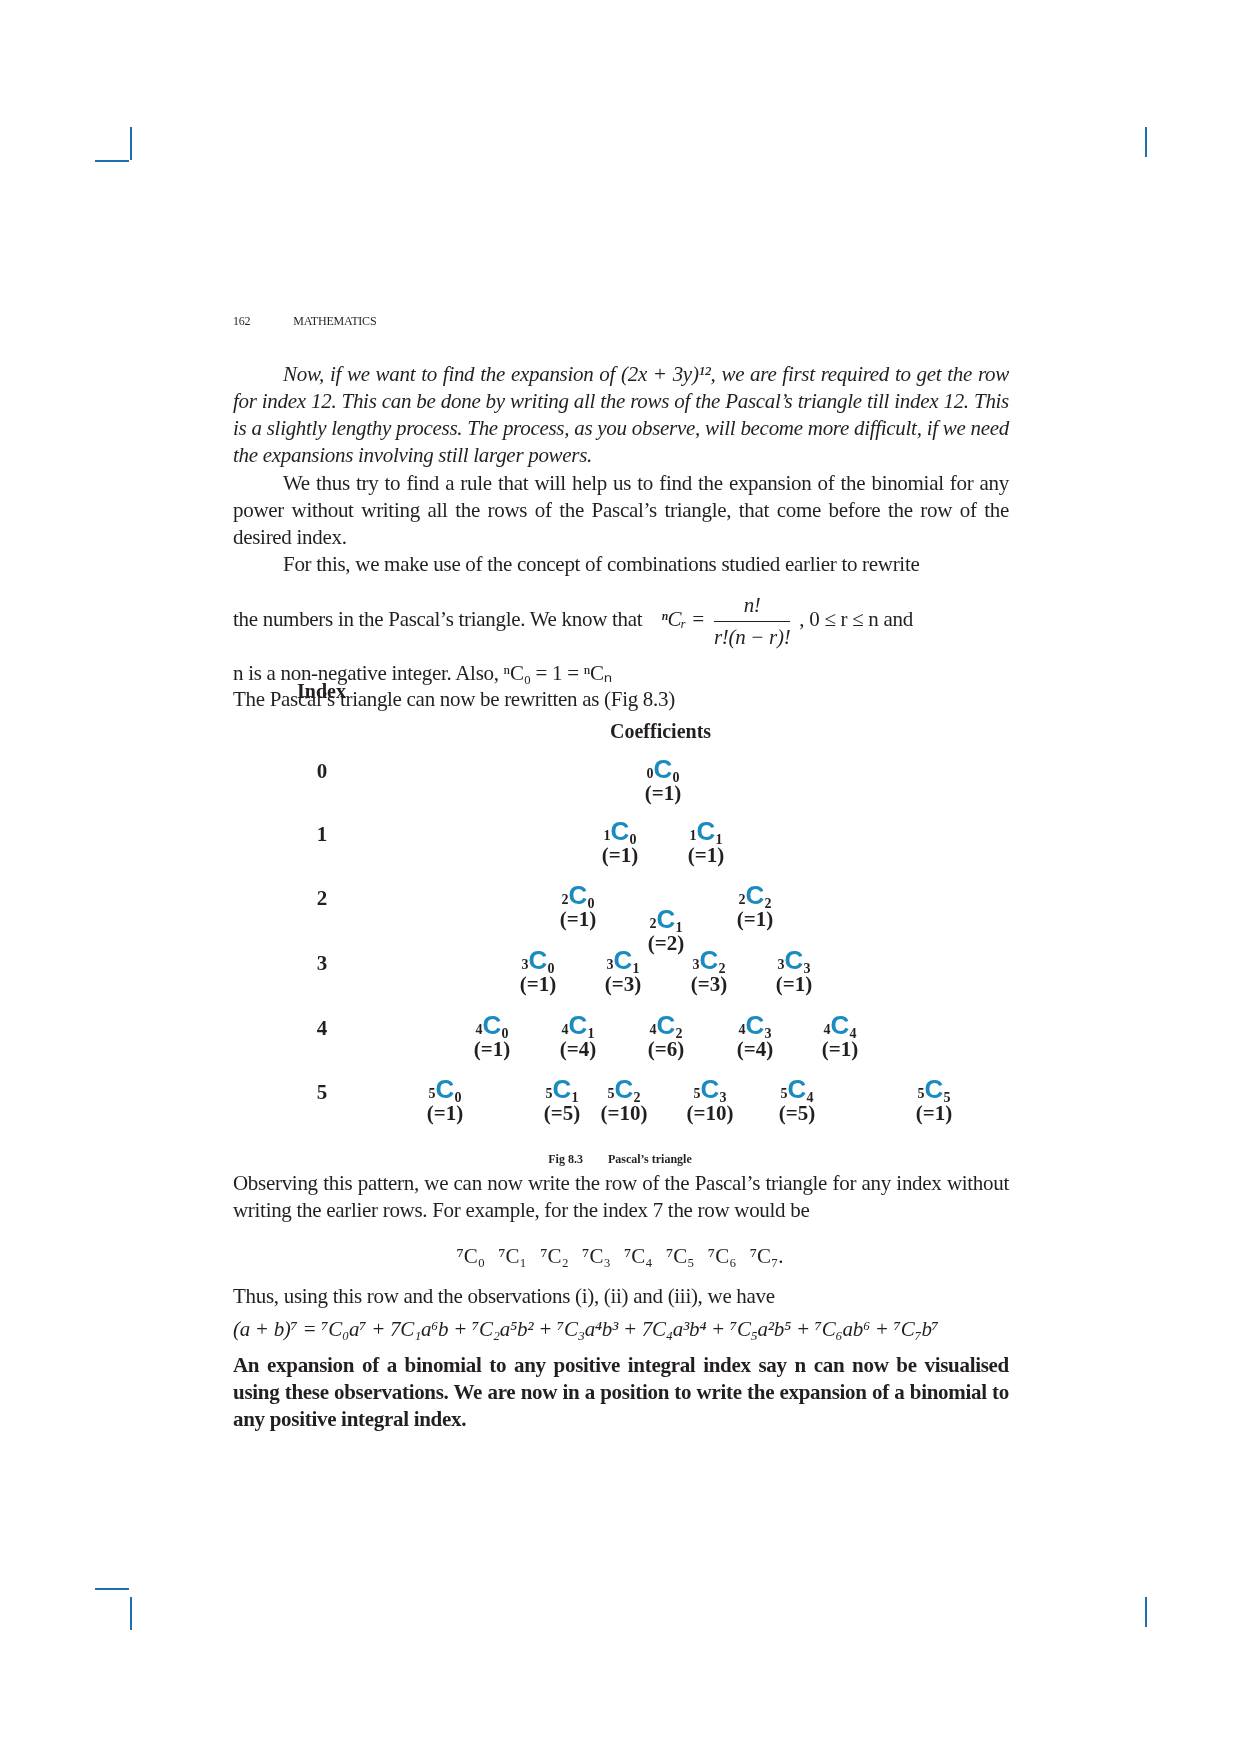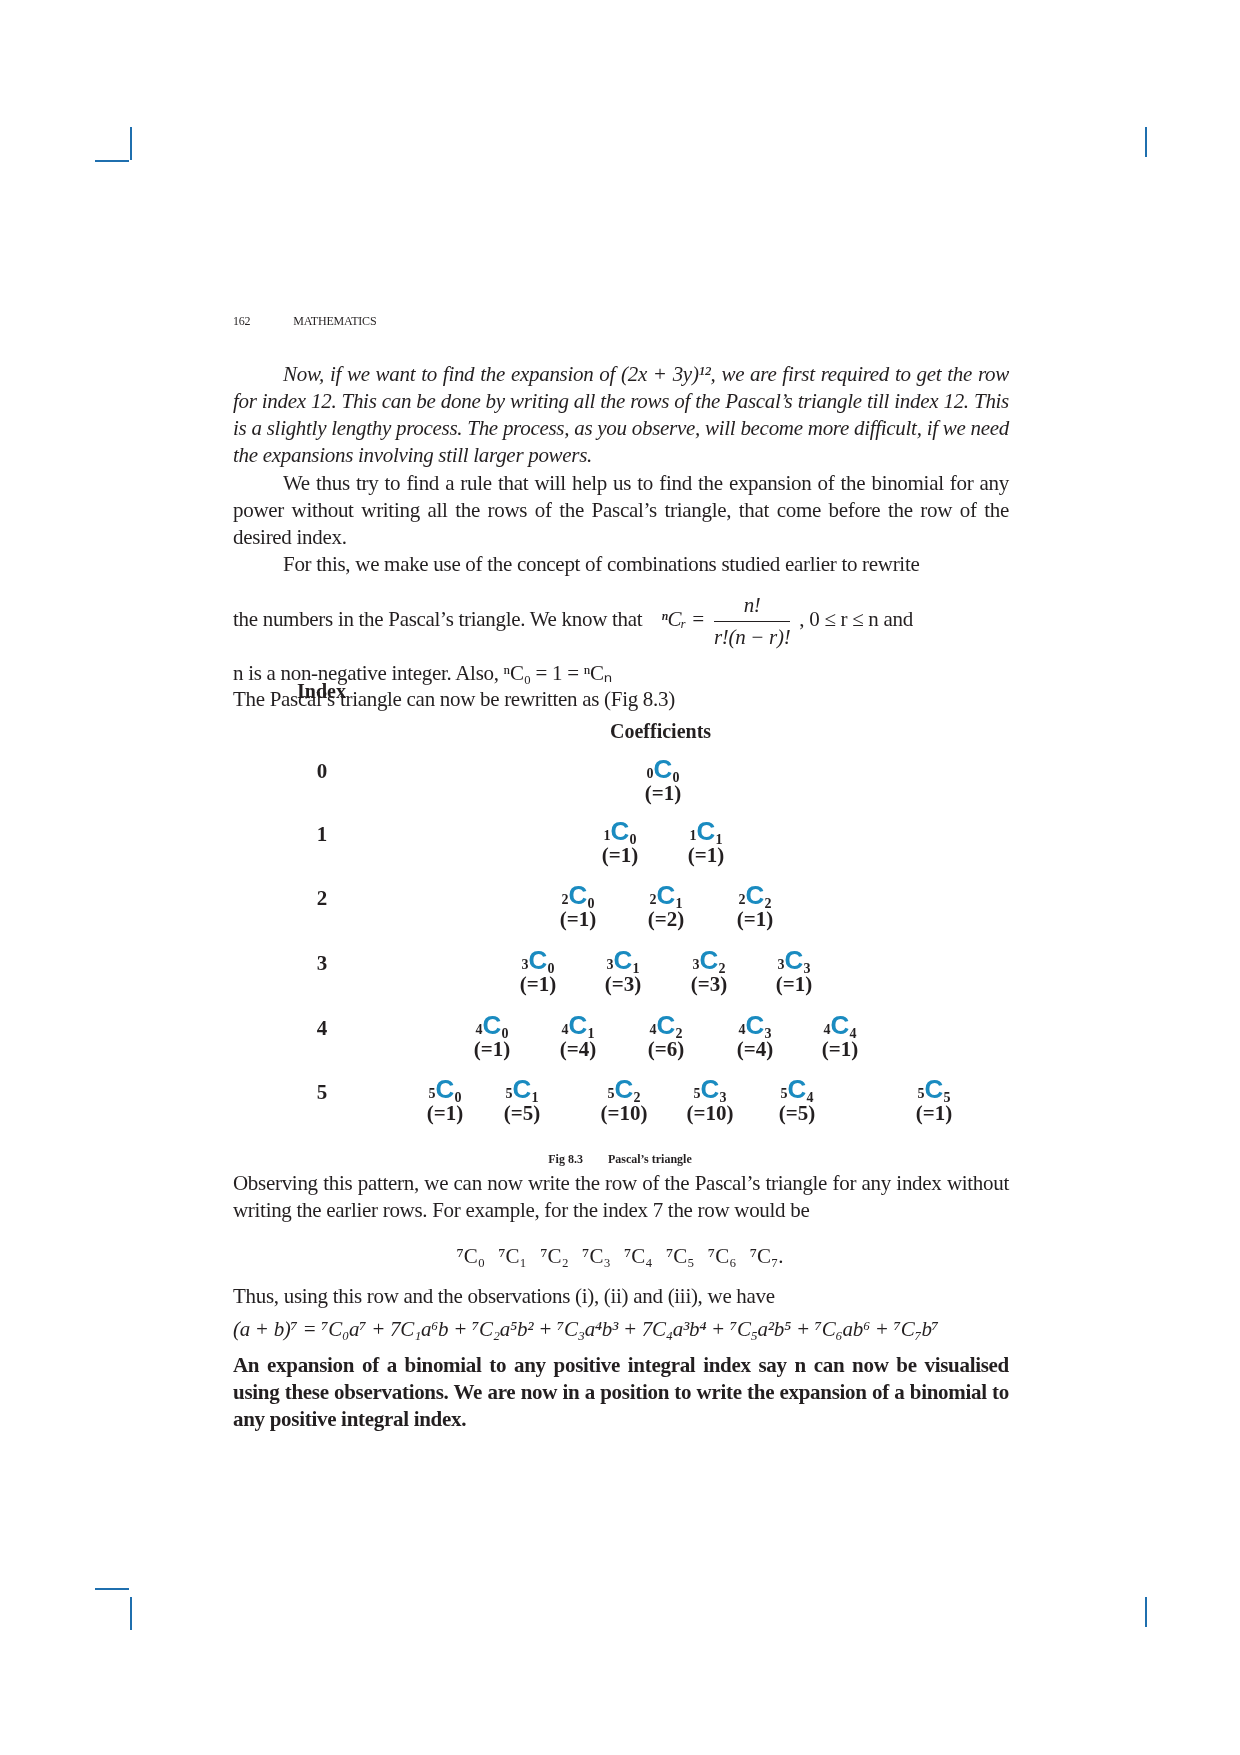--- a/index.html
+++ b/index.html
@@ -69,36 +69,36 @@
 <div class="idx" style="left:307px;top:951px;">3</div>
 <div class="idx" style="left:307px;top:1016px;">4</div>
 <div class="idx" style="left:307px;top:1080px;">5</div>
 
 <div class="cell" style="left:623px;top:754px;"><span class="s">0</span><span class="c">C</span><sub class="s">0</sub><span class="v">(=1)</span></div>
 
 <div class="cell" style="left:580px;top:816px;"><span class="s">1</span><span class="c">C</span><sub class="s">0</sub><span class="v">(=1)</span></div>
 <div class="cell" style="left:666px;top:816px;"><span class="s">1</span><span class="c">C</span><sub class="s">1</sub><span class="v">(=1)</span></div>
 
 <div class="cell" style="left:538px;top:880px;"><span class="s">2</span><span class="c">C</span><sub class="s">0</sub><span class="v">(=1)</span></div>
-<div class="cell" style="left:626px;top:880px;"><span class="s">2</span><span class="c">C</span><sub class="s">1</sub><span class="v">(=2)</span></div>
+<div class="cell" style="left:626px;top:904px;"><span class="s">2</span><span class="c">C</span><sub class="s">1</sub><span class="v">(=2)</span></div>
 <div class="cell" style="left:715px;top:880px;"><span class="s">2</span><span class="c">C</span><sub class="s">2</sub><span class="v">(=1)</span></div>
 
 <div class="cell" style="left:498px;top:945px;"><span class="s">3</span><span class="c">C</span><sub class="s">0</sub><span class="v">(=1)</span></div>
 <div class="cell" style="left:583px;top:945px;"><span class="s">3</span><span class="c">C</span><sub class="s">1</sub><span class="v">(=3)</span></div>
 <div class="cell" style="left:669px;top:945px;"><span class="s">3</span><span class="c">C</span><sub class="s">2</sub><span class="v">(=3)</span></div>
 <div class="cell" style="left:754px;top:945px;"><span class="s">3</span><span class="c">C</span><sub class="s">3</sub><span class="v">(=1)</span></div>
 
 <div class="cell" style="left:452px;top:1010px;"><span class="s">4</span><span class="c">C</span><sub class="s">0</sub><span class="v">(=1)</span></div>
 <div class="cell" style="left:538px;top:1010px;"><span class="s">4</span><span class="c">C</span><sub class="s">1</sub><span class="v">(=4)</span></div>
 <div class="cell" style="left:626px;top:1010px;"><span class="s">4</span><span class="c">C</span><sub class="s">2</sub><span class="v">(=6)</span></div>
 <div class="cell" style="left:715px;top:1010px;"><span class="s">4</span><span class="c">C</span><sub class="s">3</sub><span class="v">(=4)</span></div>
 <div class="cell" style="left:800px;top:1010px;"><span class="s">4</span><span class="c">C</span><sub class="s">4</sub><span class="v">(=1)</span></div>
 
 <div class="cell" style="left:405px;top:1074px;"><span class="s">5</span><span class="c">C</span><sub class="s">0</sub><span class="v">(=1)</span></div>
-<div class="cell" style="left:482px;top:1074px;"><span class="s">5</span><span class="c">C</span><sub class="s">1</sub><span class="v">(=5)</span></div>
+<div class="cell" style="left:522px;top:1074px;"><span class="s">5</span><span class="c">C</span><sub class="s">1</sub><span class="v">(=5)</span></div>
 <div class="cell" style="left:584px;top:1074px;"><span class="s">5</span><span class="c">C</span><sub class="s">2</sub><span class="v">(=10)</span></div>
 <div class="cell" style="left:670px;top:1074px;"><span class="s">5</span><span class="c">C</span><sub class="s">3</sub><span class="v">(=10)</span></div>
 <div class="cell" style="left:757px;top:1074px;"><span class="s">5</span><span class="c">C</span><sub class="s">4</sub><span class="v">(=5)</span></div>
 <div class="cell" style="left:894px;top:1074px;"><span class="s">5</span><span class="c">C</span><sub class="s">5</sub><span class="v">(=1)</span></div>
 
 <div class="caption">
   <span>Fig 8.3</span>
   <span>Pascal’s triangle</span>
 </div>
 

